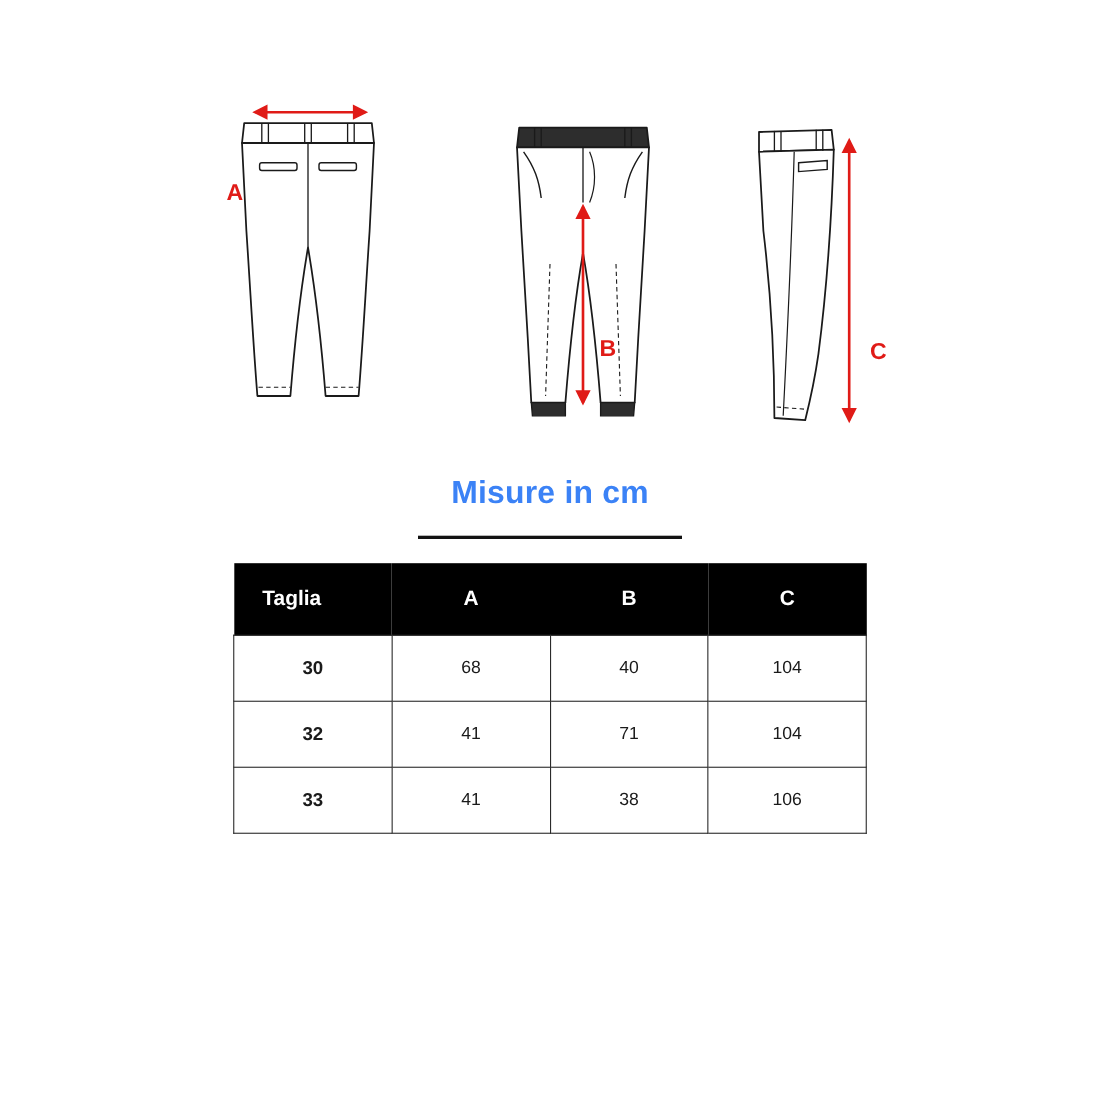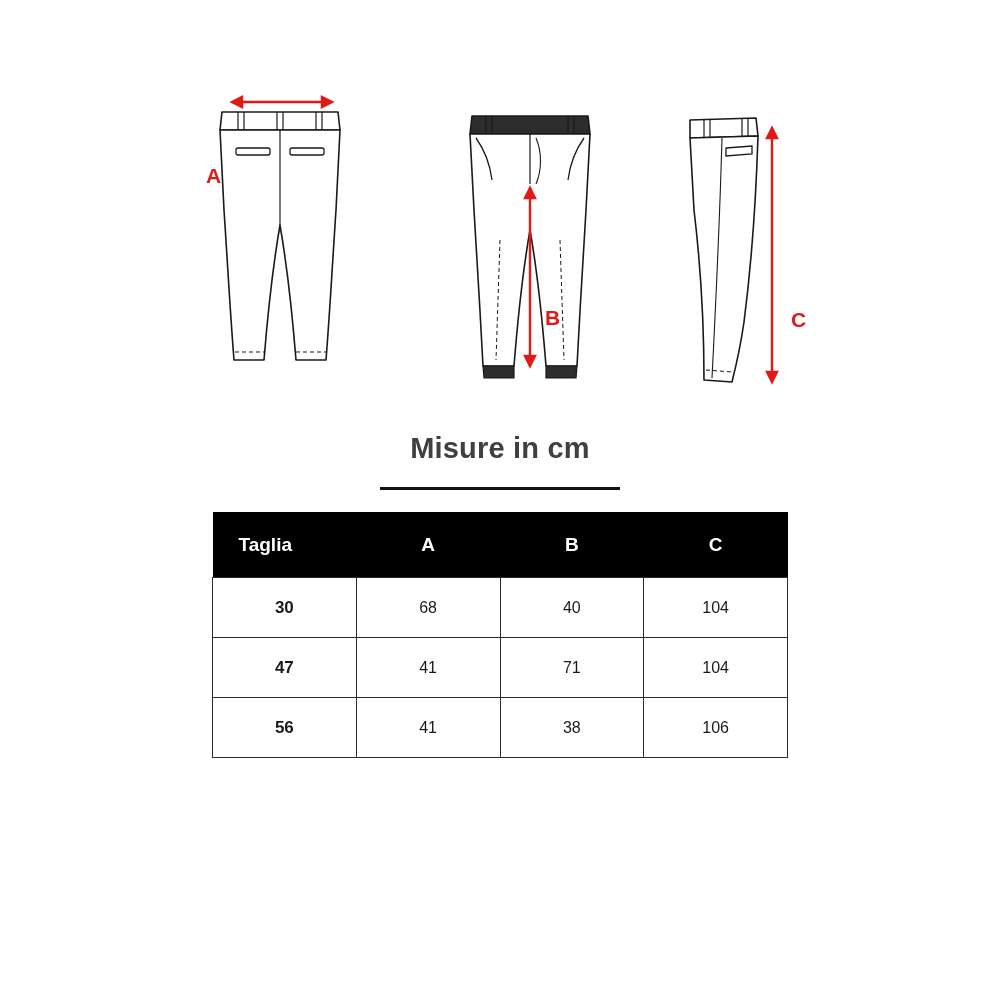--- a/index.html
+++ b/index.html
@@ -53,21 +53,21 @@
     position: absolute;
     left: 0;
     top: 432px;
     width: 1000px;
     text-align: center;
   }
   .title {
     font-size: 29px;
     font-weight: bold;
     letter-spacing: .2px;
-    color: #404040;
+    color: #3b82f6;
     margin: 0;
   }
   .title-rule {
     width: 240px;
     height: 3px;
     background: #121212;
     margin: 22px auto 0 auto;
   }
 
   
@@ -245,27 +245,27 @@
         </tr>
       </thead>
       <tbody>
         <tr>
           <td class="cell-size">30</td>
           <td>68</td>
           <td>40</td>
           <td>104</td>
         </tr>
         <tr>
-          <td class="cell-size">47</td>
+          <td class="cell-size">32</td>
           <td>41</td>
           <td>71</td>
           <td>104</td>
         </tr>
         <tr>
-          <td class="cell-size">56</td>
+          <td class="cell-size">33</td>
           <td>41</td>
           <td>38</td>
           <td>106</td>
         </tr>
       </tbody>
     </table>
   </div>
 
 </div>
 

